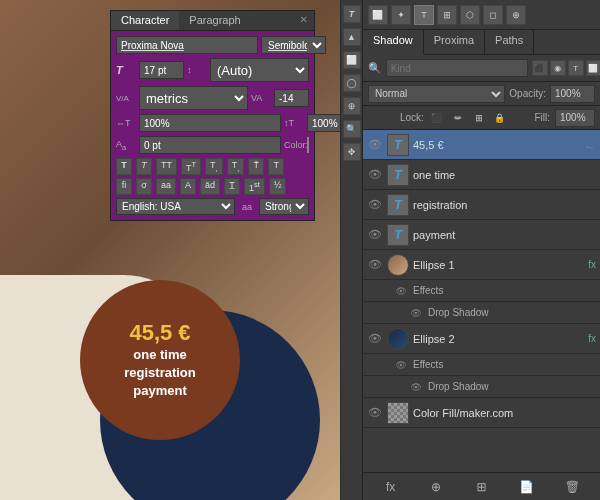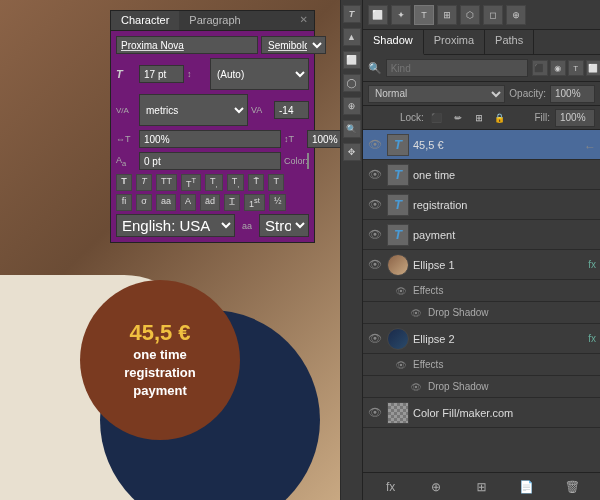--- a/index.html
+++ b/index.html
@@ -134,23 +134,23 @@
       font-size: 10px;
       padding: 1px 4px;
       height: 18px;
       flex: 1;
     }
 
     .char-dropdown {
       background: #555;
       border: 1px solid #333;
       color: #fff;
-      font-size: 10px;
+      font-size: 13px;
       padding: 1px 2px;
-      height: 32px;
+      height: 24px;
     }
 
     .char-label {
       color: #aaa;
       font-size: 9px;
       min-width: 20px;
     }
 
     .char-icons-row {
       display: flex;
@@ -173,21 +173,21 @@
     .char-bottom-row {
       display: flex;
       align-items: center;
       gap: 4px;
     }
 
     .char-select {
       background: #555;
       border: 1px solid #333;
       color: #fff;
-      font-size: 15px;
+      font-size: 10px;
       padding: 1px;
       flex: 1;
     }
 
     
     .vert-toolbar {
       width: 22px;
       background: #3a3a3a;
       display: flex;
       flex-direction: column;

